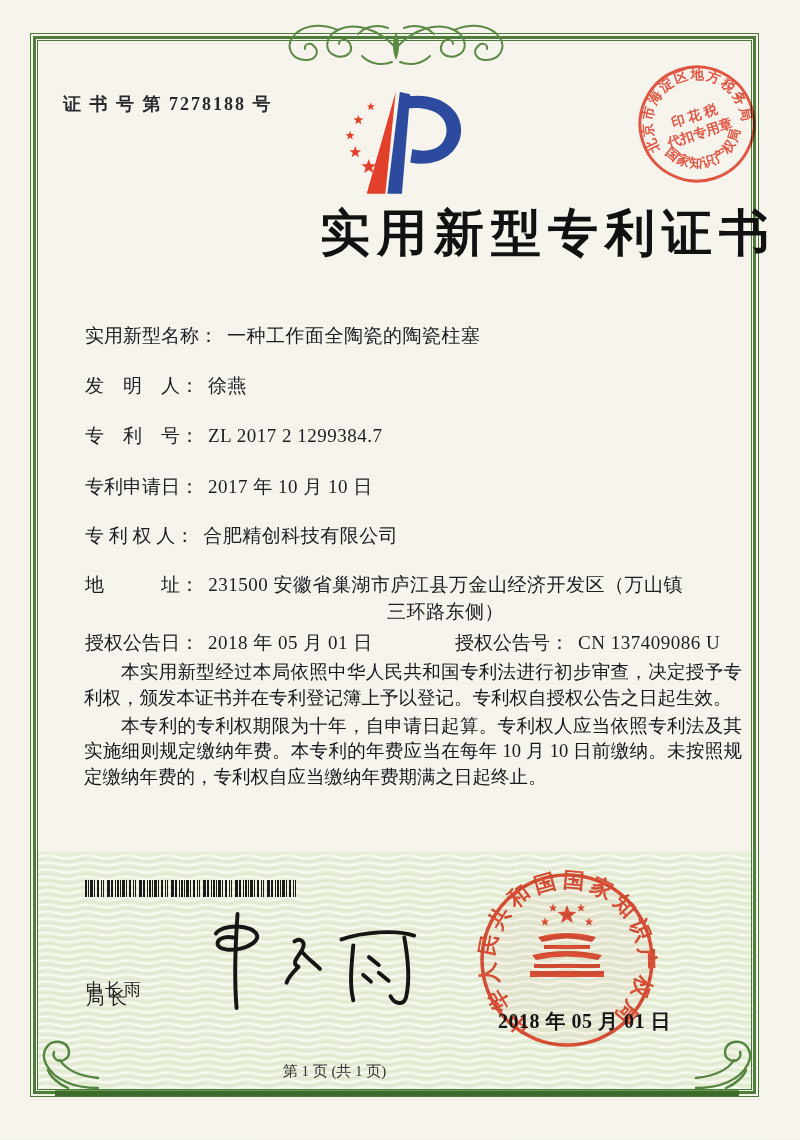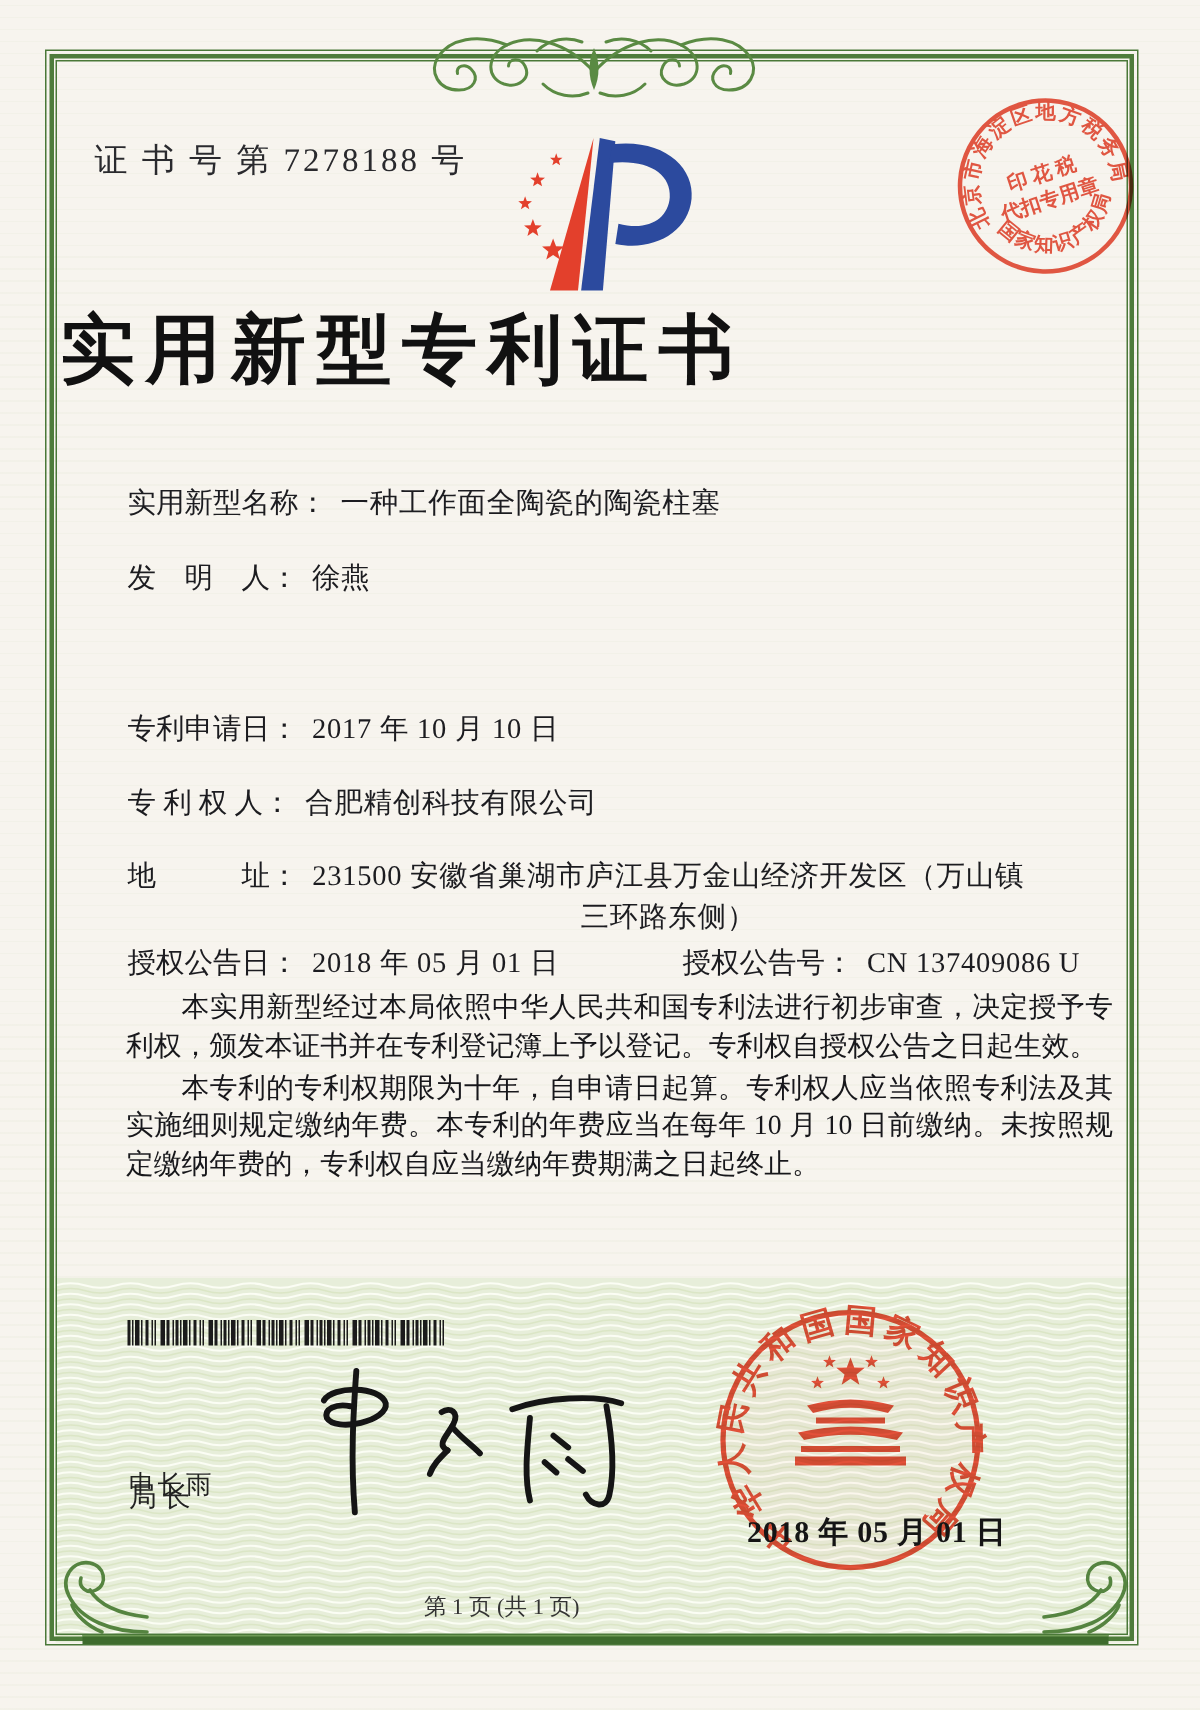--- a/index.html
+++ b/index.html
@@ -6,22 +6,22 @@
   body{width:800px;height:1140px;background:#e9e5de;font-family:"Liberation Serif","DejaVu Serif",serif;overflow:hidden;}
   #paper{position:absolute;left:0;top:0;width:800px;height:1140px;background:#f7f4ee;
          background-image:repeating-linear-gradient(0deg, rgba(214,222,196,0.14) 0 1px, rgba(0,0,0,0) 1px 8px);}
   
   .band{position:absolute;left:37px;top:852px;width:716px;height:243px;background:#e7eeda;overflow:hidden;}
   
   .frame{position:absolute;left:30px;top:33px;width:727px;height:1062px;border:1px solid #4a7838;}
   .fm{position:absolute;inset:2px;border:3px solid #4e7c3b;}
   .fi{position:absolute;inset:1px;border:1px solid #4a7838;}
   .botline{position:absolute;left:55px;top:1090px;width:684px;height:5px;background:#3d6b2c;border-top:1px solid #6e9a55;}
-  #certno{position:absolute;left:63px;top:92px;font-size:22px;letter-spacing:2px;color:#2a2a2e;}
-  .title{position:absolute;left:40px;top:200px;width:746px;text-align:left;font-size:50px;font-weight:bold;
+  #certno{position:absolute;left:63px;top:92px;font-size:18px;letter-spacing:2px;color:#2a2a2e;font-weight:bold;}
+  .title{position:absolute;left:30px;top:200px;width:746px;text-align:right;font-size:50px;font-weight:bold;
          letter-spacing:7px;color:#111;}
   .frow{position:absolute;left:85px;font-size:19px;color:#1c1c20;line-height:27px;white-space:nowrap;}
   .frow .flabel{margin-right:9px;}
   .frow .fvalue{letter-spacing:0.5px;}
   .wrapval{white-space:normal;display:inline-block;vertical-align:top;width:475px;text-align:center;}
   .bodytext{position:absolute;left:84px;top:660px;width:658px;font-size:18.5px;line-height:25.8px;
             color:#17171b;text-align:justify;}
   .bodytext p{margin:0 0 2px 0;text-indent:2em;}
   .sigtitle{position:absolute;left:86px;top:941px;font-size:18.5px;color:#222;letter-spacing:4px;margin-top:44px;}
   .signame{position:absolute;left:86px;top:978px;font-size:17px;color:#222;letter-spacing:2px;}
@@ -107,20 +107,23 @@
     </g>
   </svg>
 
   <div class="title">实用新型专利证书</div>
 
   <div class="frow" style="top:322px">
     <span class="flabel">实用新型名称：</span><span class="fvalue">一种工作面全陶瓷的陶瓷柱塞</span>
   </div>
   <div class="frow" style="top:372px">
     <span class="flabel">发　明　人：</span><span class="fvalue">徐燕</span>
+  </div>
+  <div class="frow" style="top:422px">
+    <span class="flabel">专　利　号：</span><span class="fvalue">ZL 2017 2 1299384.7</span>
   </div>
   <div class="frow" style="top:473px">
     <span class="flabel">专利申请日：</span><span class="fvalue">2017 年 10 月 10 日</span>
   </div>
   <div class="frow" style="top:522px">
     <span class="flabel">专 利 权 人：</span><span class="fvalue">合肥精创科技有限公司</span>
   </div>
   <div class="frow" style="top:571px">
     <span class="flabel" style="vertical-align:top">地　　　址：</span><span class="fvalue wrapval">231500 安徽省巢湖市庐江县万金山经济开发区（万山镇三环路东侧）</span>
   </div>

